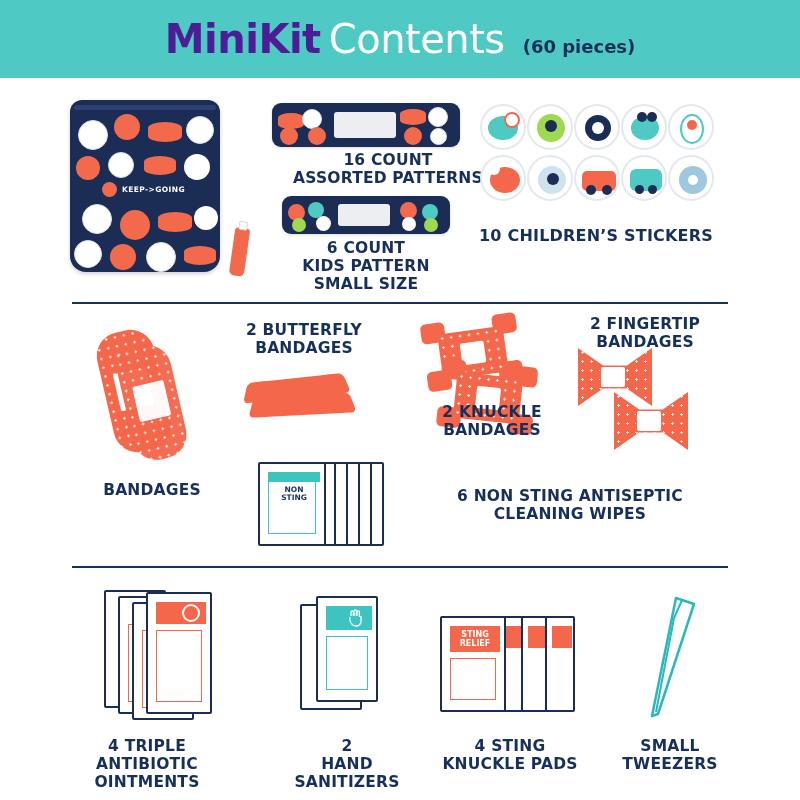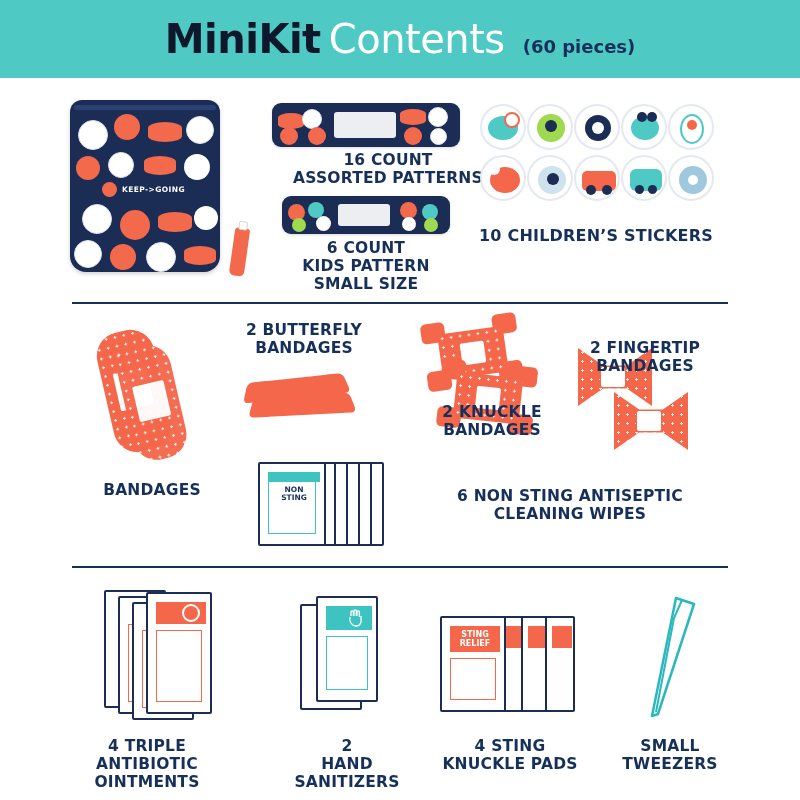--- a/index.html
+++ b/index.html
@@ -28,21 +28,21 @@
   }
   .header-inner {
     display: flex;
     align-items: baseline;
     gap: 8px;
   }
   .title-bold {
     font-family: "DejaVu Sans", sans-serif;
     font-weight: bold;
     font-size: 40px;
-    color: #0f172a;
+    color: #4c1d95;
     letter-spacing: -0.5px;
   }
   .title-light {
     font-family: "DejaVu Sans", sans-serif;
     font-weight: normal;
     font-size: 40px;
     color: #ffffff;
     letter-spacing: -0.5px;
   }
   .title-count {
@@ -473,21 +473,21 @@
   </div>
   <div class="ob" style="left:600px; top:366px; width:26px; height:22px;">
     <div class="win" style="left:1px; top:1px; right:1px; bottom:1px;"></div>
   </div>
   <div class="fingertip" id="fingertip-2" style="clip-path: polygon(0% 0%, 34% 30%, 66% 30%, 100% 0%, 100% 100%, 66% 70%, 34% 70%, 0% 100%);">
     <div class="dots"></div>
   </div>
   <div class="ob" style="left:636px; top:410px; width:26px; height:22px;">
     <div class="win" style="left:1px; top:1px; right:1px; bottom:1px;"></div>
   </div>
-  <div class="label" style="left:560px; top:340px; width:170px;">
+  <div class="label" style="left:560px; top:316px; width:170px;">
     <div>2 FINGERTIP</div>
     <div>BANDAGES</div>
   </div>
 
   <div class="packet" style="left:330px; top:462px; width:54px; height:84px;"></div>
   <div class="packet" style="left:318px; top:462px; width:54px; height:84px;"></div>
   <div class="packet" style="left:306px; top:462px; width:54px; height:84px;"></div>
   <div class="packet" style="left:294px; top:462px; width:54px; height:84px;"></div>
   <div class="packet" style="left:282px; top:462px; width:54px; height:84px;"></div>
   <div class="packet" style="left:258px; top:462px; width:68px; height:84px;">

